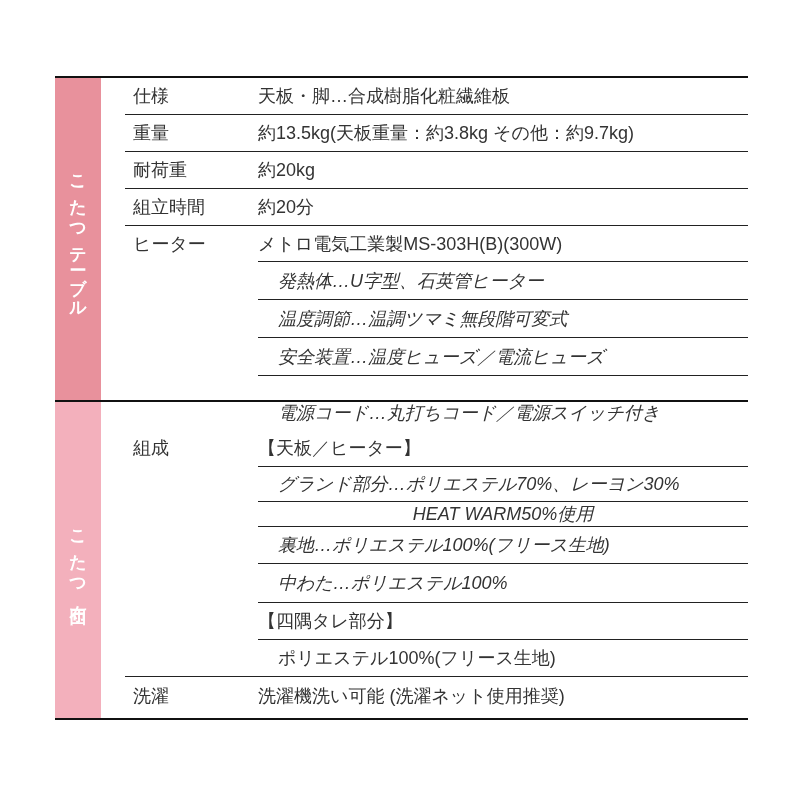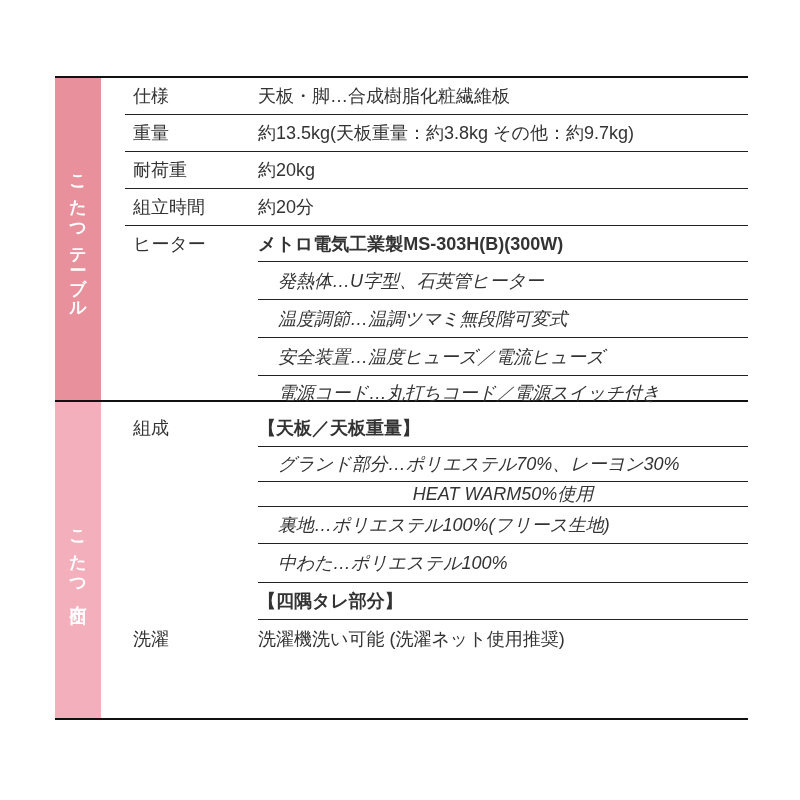--- a/index.html
+++ b/index.html
@@ -61,34 +61,34 @@
     padding-left: 8px;
     box-sizing: border-box;
     text-align: center;
   }
   .row .value {
     flex: 1;
     display: flex;
     align-items: center;
   }
   .row.sep-full { border-bottom: 1px solid #222222; }
-  .row.sep-value .value { border-bottom: 1px solid #222222; font-weight: bold; }
+  .row.sep-value .value { border-bottom: 1px solid #222222; }
   .subrow {
     margin-left: 133px;
     padding-left: 20px;
     display: flex;
     align-items: center;
     border-bottom: 1px solid #222222;
     font-style: italic;
   }
   .subrow.nosep { border-bottom: none; }
   .subrow.center { justify-content: center; padding-left: 0; }
   .value.indent { padding-left: 20px; }
 
-  .h33 { height: 33px; } .h24 { height: 24px; }
+  .h33 { height: 33px; margin-top: 20px; } .h24 { height: 24px; }
   .h34 { height: 34px; } .h36 { height: 36px; }
   .h37 { height: 37px; } .h38 { height: 38px; }
 </style>
 </head>
 <body>
 
 <div class="stage">
 
   <div class="hrule top"></div>
   <div class="hrule mid"></div>
@@ -124,29 +124,33 @@
       <div class="label">ヒーター</div>
       <div class="value">メトロ電気工業製MS-303H(B)(300W)</div>
     </div>
     <div class="subrow h37">発熱体…U字型、石英管ヒーター</div>
     <div class="subrow h37">温度調節…温調ツマミ無段階可変式</div>
     <div class="subrow h37">安全装置…温度ヒューズ／電流ヒューズ</div>
     <div class="subrow nosep h33">電源コード…丸打ちコード／電源スイッチ付き</div>
 
     <div class="row sep-value h38">
       <div class="label">組成</div>
-      <div class="value">【天板／天板重量】</div>
+      <div class="value">【天板／ヒーター】</div>
     </div>
     <div class="subrow h34">グランド部分…ポリエステル70%、レーヨン30%</div>
     <div class="subrow center h24">HEAT WARM50%使用</div>
     <div class="subrow h36">裏地…ポリエステル100%(フリース生地)</div>
     <div class="subrow h38">中わた…ポリエステル100%</div>
     <div class="row sep-value h37">
       <div class="label"></div>
       <div class="value">【四隅タレ部分】</div>
+    </div>
+    <div class="row sep-full h36">
+      <div class="label"></div>
+      <div class="value indent">ポリエステル100%(フリース生地)</div>
     </div>
     <div class="row h37">
       <div class="label">洗濯</div>
       <div class="value">洗濯機洗い可能 (洗濯ネット使用推奨)</div>
     </div>
 
   </div>
 </div>
 
 </body></html>

